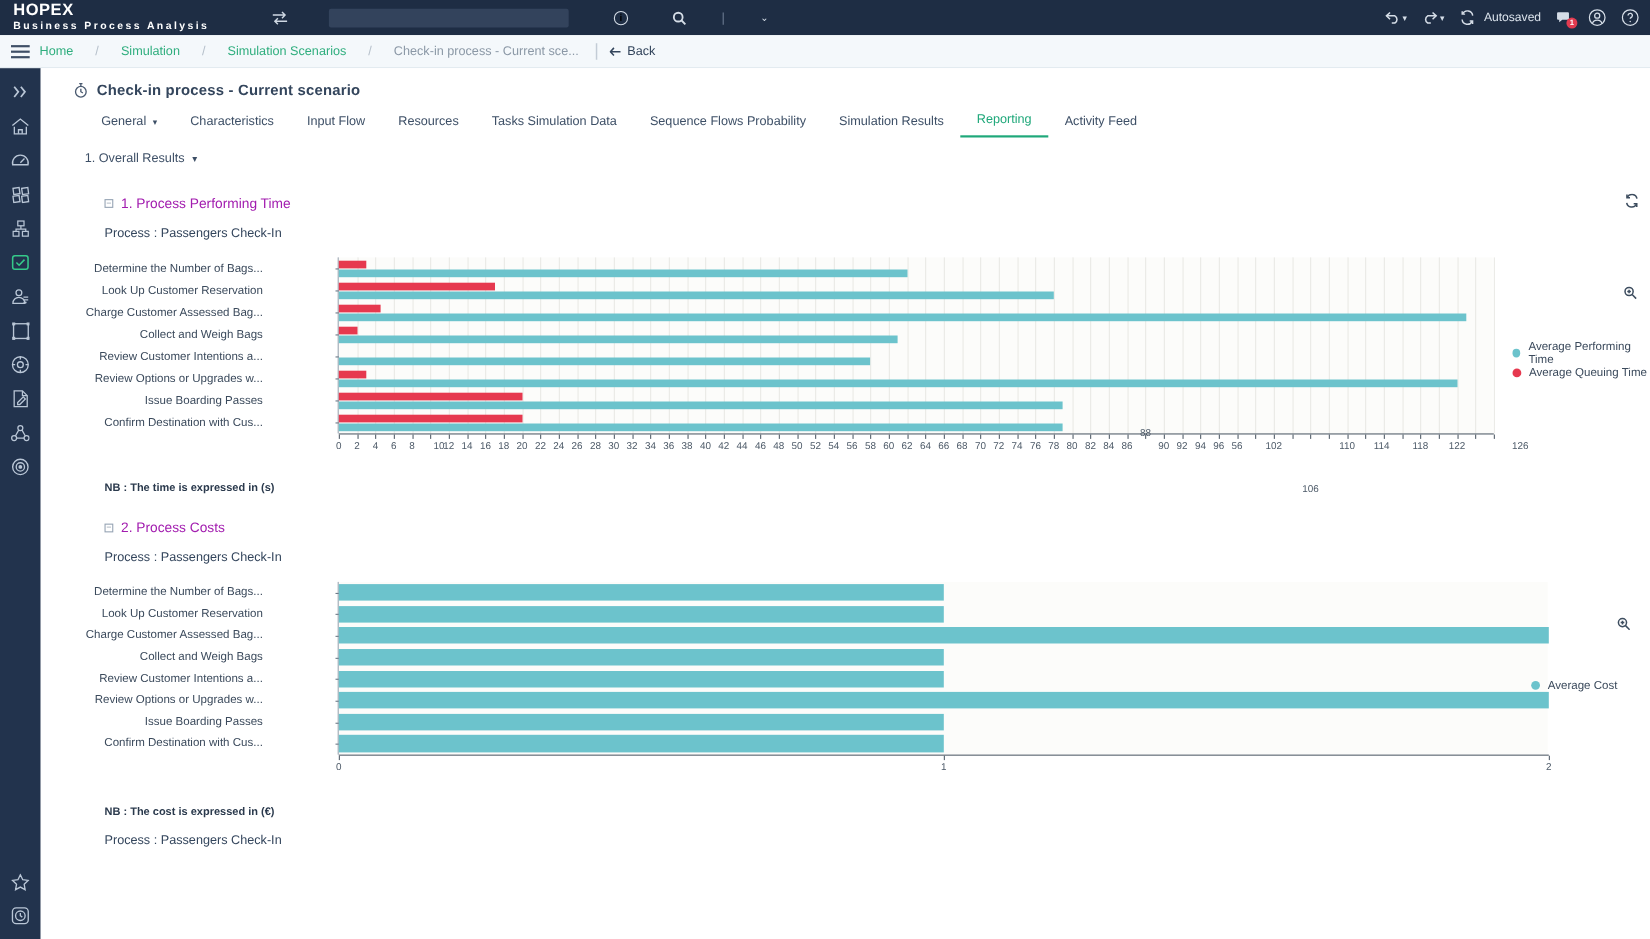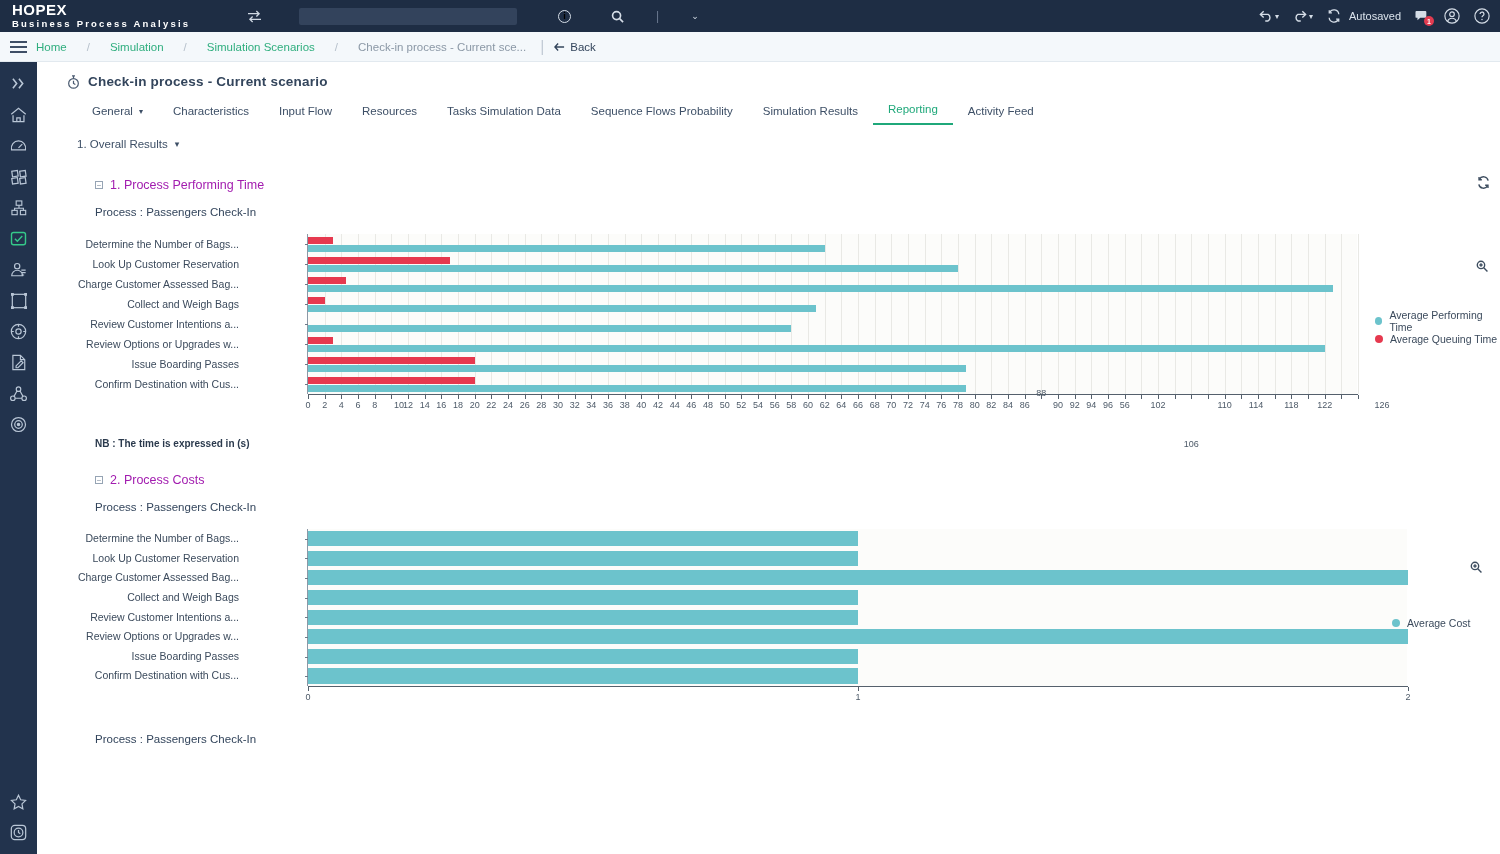--- a/index.html
+++ b/index.html
@@ -694,17 +694,18 @@
           <div class="tick-lbl" style="left: 1100px; top: 163px;">2</div>
         </div>
       <div class="legend" id="c2-legend" style="left:1355px; top:85px;">
           <div class="legend-row">
             <span class="dot" style="background: rgb(108, 195, 204);"></span>
             <span>Average Cost</span>
           </div>
         </div>
     </div>
 
+    <div class="nb" style="margin-top:14px;">NB : The cost is expressed in (€)</div>
 
     <div class="sect-sub">Process : Passengers Check-In</div>
 
   </div>
 </div>
 
 </body></html>

